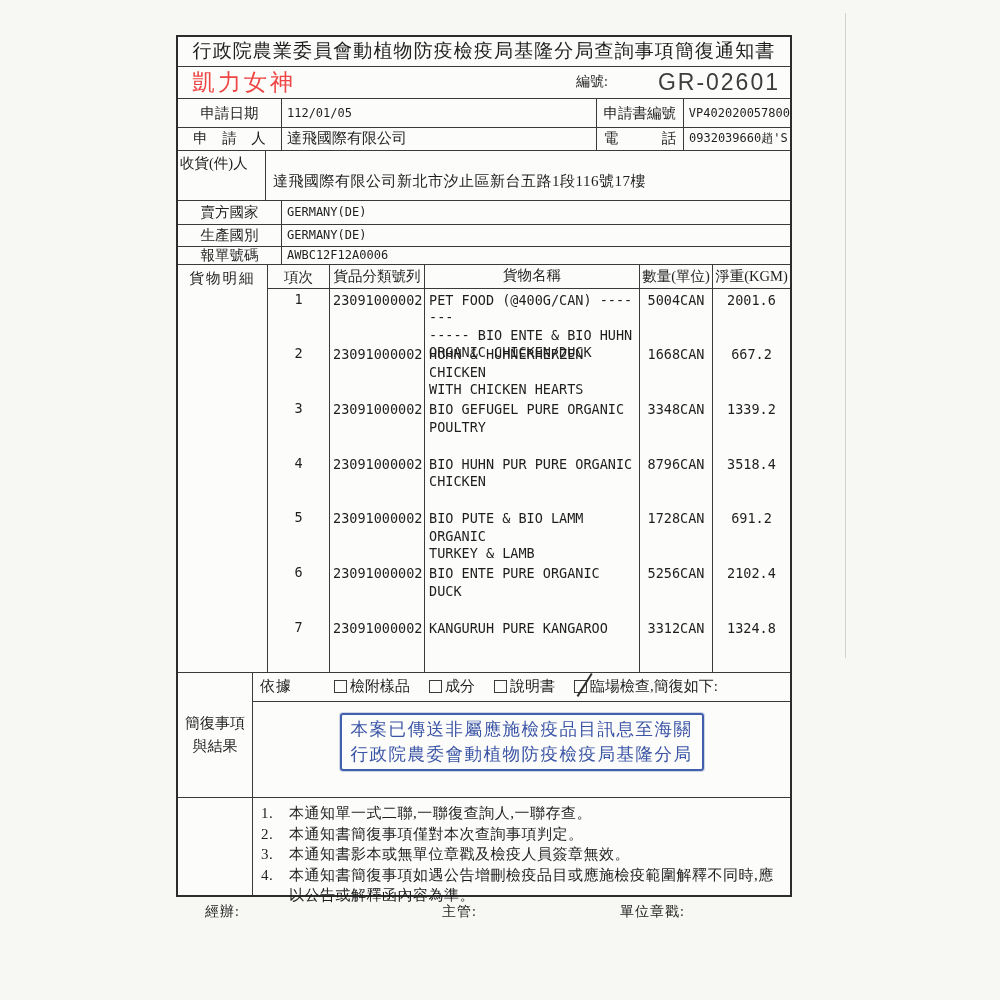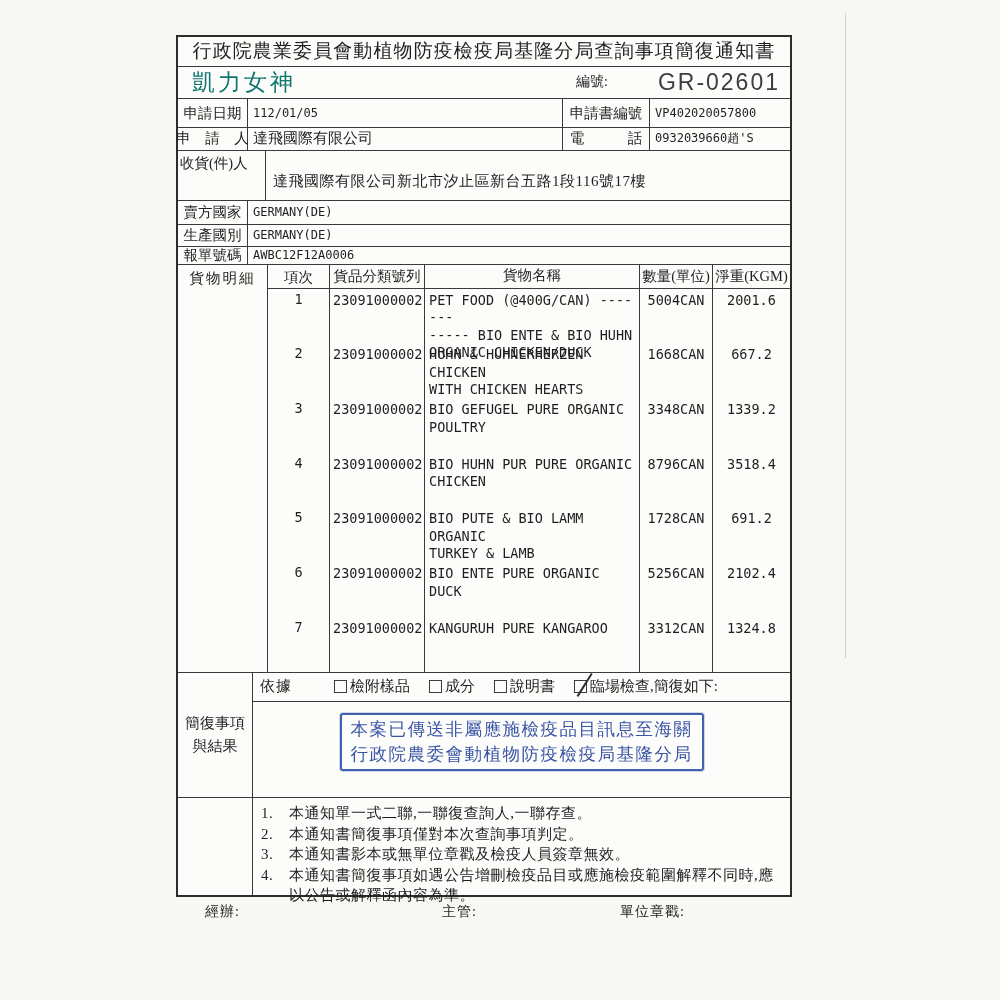--- a/index.html
+++ b/index.html
@@ -22,31 +22,31 @@
   }
   .row { display:flex; border-bottom:1px solid #3a3a3a; }
   .row:last-child { border-bottom:none; }
   .cell { border-right:1px solid #3a3a3a; }
   .cell:last-child { border-right:none; }
 
   .title-row { height:30px; align-items:center; justify-content:center; }
   .doc-title { font-size:19px; letter-spacing:1.1px; white-space:nowrap; }
 
   .sub-row { height:33px; align-items:center; justify-content:space-between; padding:0 10px 0 14px; }
-  .product-name { font-family:Liberation Mono, monospace; font-size:23px; letter-spacing:3px; color:#0f766e; }
+  .product-name { font-family:Liberation Mono, monospace; font-size:23px; letter-spacing:3px; color:#ef4444; }
   .doc-no-wrap { display:flex; align-items:center;gap:48px; }
   .doc-no-label { font-size:14px; margin-right:2px; }
   .doc-no-value { font-family:"Liberation Sans","DejaVu Sans",sans-serif; font-size:23px; letter-spacing:2px; color:#3d3d3d; }
 
   .label-cell { display:flex; align-items:center; justify-content:center; font-size:14.5px; white-space:nowrap; }
   .mono { font-family:"DejaVu Sans Mono","Liberation Mono",monospace; font-size:12px; }
   .val-cell { display:flex; align-items:center; padding-left:5px; }
 
   .r3 { height:29px; } .r4 { height:23px; }
-  .w-label1 { width:70px; } .w-val1 { width:315px; } .w-label2 { width:87px; } .w-val2 { flex:1; }
+  .w-label1 { width:104px; } .w-val1 { width:315px; } .w-label2 { width:87px; } .w-val2 { flex:1; }
 
   .r5 { height:51px; }
   .consignee-label { width:88px; font-size:14.5px; padding:3px 0 0 2px; }
   .consignee-val { flex:1; display:flex; align-items:center; padding:12px 0 0 7px; font-size:15px; letter-spacing:.5px; }
 
   .r6 { height:24px; } .r7 { height:22px; } .r8 { height:18px; }
 
   .items-section { height:408px; }
   .goods-label-cell { width:90px; font-size:14.5px; letter-spacing:2px; padding-top:4px; text-align:center; }
   .items-right { flex:1; display:flex; flex-direction:column; }

